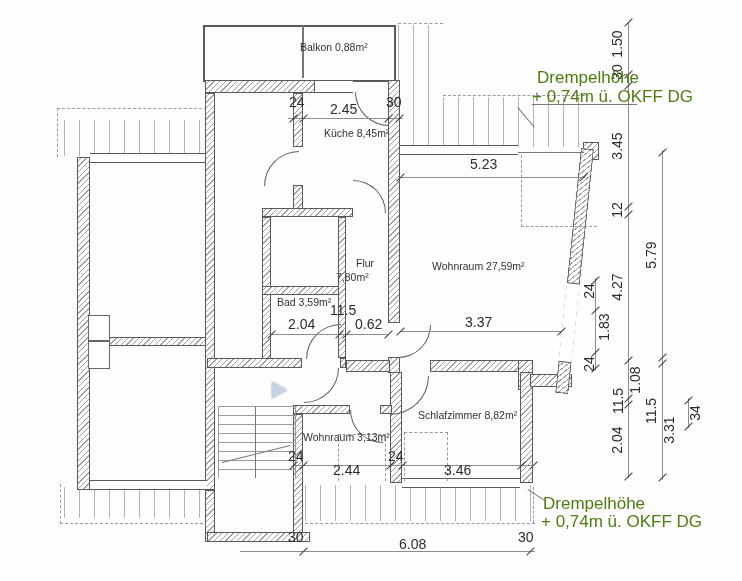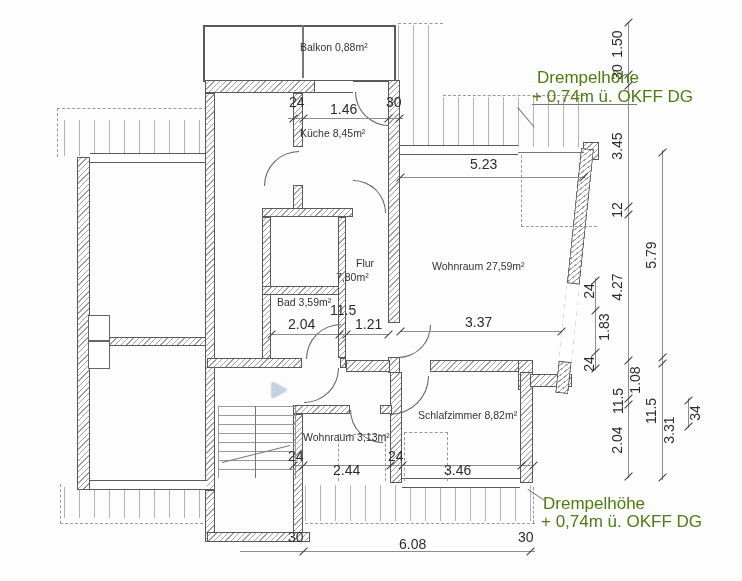--- a/index.html
+++ b/index.html
@@ -126,53 +126,53 @@
   <div class="arc atl" style="left:306px;top:324px;width:34px;height:34px"></div>
   <div class="arc abr" style="left:304px;top:368px;width:34px;height:34px"></div>
   <div class="arc abl" style="left:350px;top:410px;width:32px;height:32px"></div>
   <div class="arc abr" style="left:390px;top:376px;width:38px;height:38px"></div>
 
   <div class="dv" style="left:521px;top:155px;height:72px"></div>
   <div class="dh" style="left:521px;top:226px;width:76px"></div>
   <div class="dbox" style="left:404px;top:432px;width:42px;height:48px"></div>
   <div class="dbox" style="left:338px;top:434px;width:46px;height:46px"></div>
 
-  <div class="rl" style="left:300px;top:127px">Küche 8,45m²</div>
+  <div class="rl" style="left:324px;top:127px">Küche 8,45m²</div>
   <div class="rl" style="left:356px;top:257px">Flur</div>
   <div class="rl" style="left:336px;top:271px">7,80m²</div>
   <div class="rl" style="left:432px;top:260px">Wohnraum 27,59m²</div>
   <div class="rl" style="left:277px;top:296px">Bad 3,59m²</div>
   <div class="rl" style="left:303px;top:431px">Wohnraum 3,13m²</div>
   <div class="rl" style="left:418px;top:409px">Schlafzimmer 8,82m²</div>
 
   <div class="dln" style="left:288px;top:118px;width:115px;height:1px"></div>
   <div class="tk" style="left:288px;top:118px"></div>
   <div class="tk" style="left:298px;top:118px"></div>
   <div class="tk" style="left:383px;top:118px"></div>
   <div class="tk" style="left:394px;top:118px"></div>
   <div class="dt" style="left:289px;top:94px">24</div>
-  <div class="dt" style="left:330px;top:101px">1.46</div>
+  <div class="dt" style="left:330px;top:101px">2.45</div>
   <div class="dt" style="left:386px;top:94px">30</div>
 
   <div class="dln" style="left:400px;top:177px;width:185px;height:1px"></div>
   <div class="tk" style="left:395px;top:177px"></div>
   <div class="tk" style="left:578px;top:177px"></div>
   <div class="dt" style="left:470px;top:156px">5.23</div>
 
   <div class="dln" style="left:271px;top:334px;width:117px;height:1px"></div>
   <div class="dln" style="left:400px;top:331px;width:162px;height:1px"></div>
   <div class="tk" style="left:266px;top:334px"></div>
   <div class="tk" style="left:334px;top:334px"></div>
   <div class="tk" style="left:341px;top:334px"></div>
   <div class="tk" style="left:383px;top:334px"></div>
   <div class="tk" style="left:395px;top:331px"></div>
   <div class="tk" style="left:556px;top:331px"></div>
   <div class="dt" style="left:288px;top:316px">2.04</div>
   <div class="dt" style="left:330px;top:302px">11.5</div>
-  <div class="dt" style="left:355px;top:316px">1.21</div>
+  <div class="dt" style="left:355px;top:316px">0.62</div>
   <div class="dt" style="left:465px;top:314px">3.37</div>
 
   <div class="dln" style="left:293px;top:465px;width:240px;height:1px"></div>
   <div class="tk" style="left:288px;top:465px"></div>
   <div class="tk" style="left:298px;top:465px"></div>
   <div class="tk" style="left:385px;top:465px"></div>
   <div class="tk" style="left:397px;top:465px"></div>
   <div class="tk" style="left:516px;top:465px"></div>
   <div class="tk" style="left:528px;top:465px"></div>
   <div class="dt" style="left:288px;top:448px">24</div>

